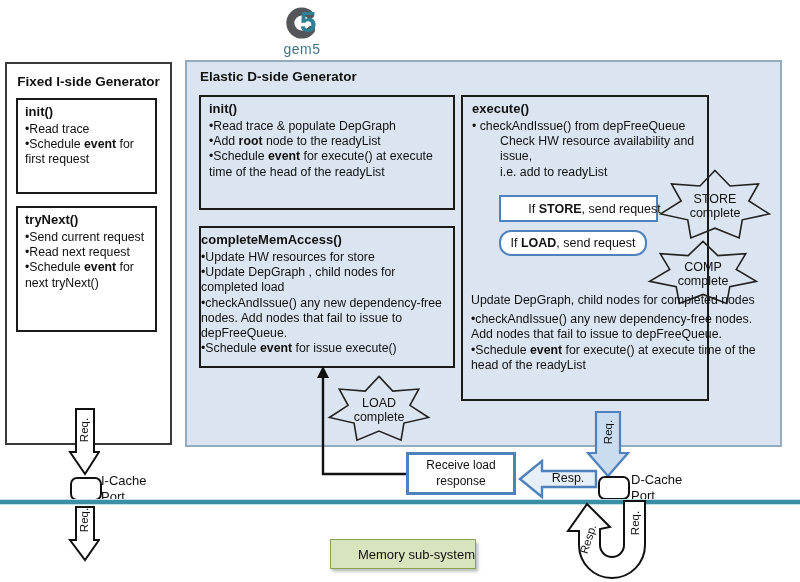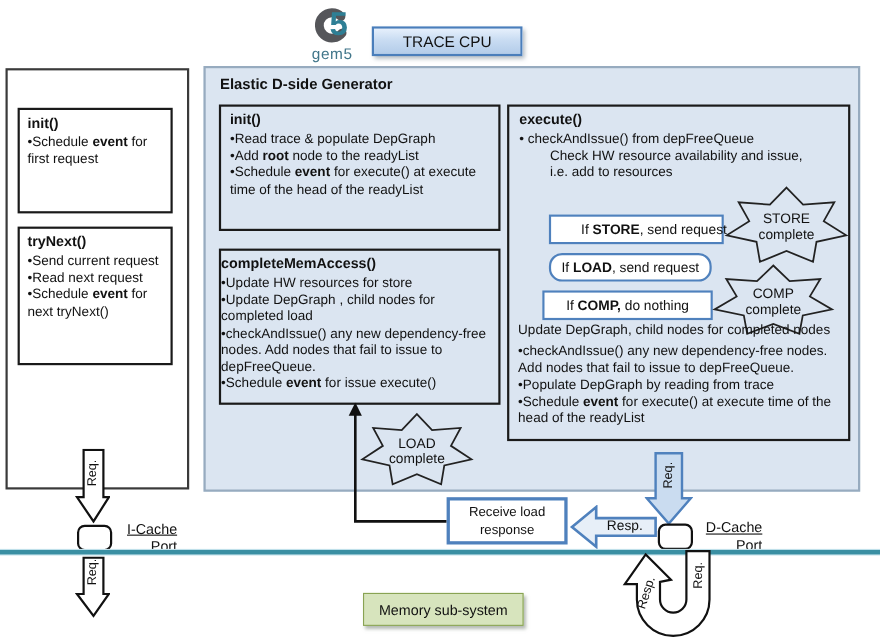--- a/index.html
+++ b/index.html
@@ -9,21 +9,21 @@
   
   .fixed-gen{left:5px;top:62px;width:163px;height:379px;border:2px solid #3a3a3a;background:#fff;}
   .panel-title{font-weight:bold;font-size:13.5px;text-align:center;margin-top:10px;}
   .inner-box{position:absolute;border:2px solid #1a1a1a;padding:4px 7px;box-sizing:border-box;}
   .fg-init{left:9px;top:34px;width:141px;height:96px;}
   .fg-try{left:9px;top:142px;width:141px;height:126px;}
   .elastic{left:185px;top:60px;width:597px;height:387px;background:#dbe5f1;border:2px solid #97abbf;box-sizing:border-box;}
   .e-title{position:absolute;left:13px;top:7px;font-weight:bold;font-size:13.5px;}
   .e-init{left:12px;top:33px;width:256px;height:115px;padding:4px 8px;}
   .e-cma{left:12px;top:164px;width:256px;height:142px;padding:4px 0;}
-  .e-exec{left:274px;top:33px;width:312px;height:306px;padding:4px 9px;}
+  .e-exec{left:274px;top:33px;width:248px;height:306px;padding:4px 9px;}
   .box-title{font-weight:bold;font-size:13px;margin-bottom:3px;}
   .ln{font-size:12.3px;line-height:1.24;}
   .ind{margin-left:28px;}
   
   .if-box{position:absolute;background:#fff;border:2.5px solid #4f81bd;box-sizing:border-box;
           display:flex;align-items:center;justify-content:center;font-size:12.5px;white-space:nowrap;}
   .if-store{left:36px;top:98px;width:159px;height:27px;padding-left:32px;}
   .if-load{left:36px;top:133px;width:148px;height:26px;border-radius:12px;}
   .if-comp{left:30px;top:167px;width:155px;height:27px;}
   .exec-bottom{position:absolute;left:8px;top:196px;width:294px;}
@@ -36,48 +36,47 @@
   .star-load{left:326px;top:375px;width:106px;height:70px;}
   
   .trace-cpu{left:338px;top:24px;width:137px;height:27px;border:2px solid #4a7ebb;
     background:linear-gradient(180deg,#e6f0fc 0%,#c9dcf2 45%,#b3cce9 100%);
     box-shadow:2.5px 3px 4px rgba(110,125,140,.55);
     display:flex;align-items:center;justify-content:center;font-size:14px;box-sizing:border-box;}
   .logo{left:274px;top:5px;width:56px;height:52px;text-align:center;}
   .logo-word{position:absolute;left:0;right:0;bottom:0;font-size:14px;color:#41768a;letter-spacing:.5px;}
   
   .port{position:absolute;width:28px;height:20px;border:2.5px solid #111;border-radius:7px;background:#fff;box-sizing:content-box;}
-  .port-label{position:absolute;font-size:13px;text-align:right;line-height:1.2;text-decoration:underline;}
+  .port-label{position:absolute;font-size:13px;text-align:left;line-height:1.2;}
   .teal-line{left:0;top:500px;width:800px;height:4px;background:#3a8fa3;box-shadow:0 1px 0 #bfe0ea, 0 -1px 0 #bfe0ea;}
   .memory{left:330px;top:539px;width:146px;height:30px;background:#d7e4bd;border:1.5px solid #89a353;
-    box-shadow:2px 2.5px 3px rgba(130,140,130,.6);display:flex;align-items:center;justify-content:center;font-size:13px;box-sizing:border-box;}
+    box-shadow:2px 2.5px 3px rgba(130,140,130,.6);display:flex;align-items:center;justify-content:flex-end;font-size:13px;box-sizing:border-box;}
   .receive{left:406px;top:452px;width:110px;height:43px;background:#fff;border:3px solid #4f81bd;
     display:flex;align-items:center;justify-content:center;text-align:center;font-size:12px;line-height:1.3;box-sizing:border-box;}
   .vlabel{position:absolute;font-size:11.5px;width:34px;text-align:center;transform:rotate(-90deg);white-space:nowrap;}
   .hlabel{position:absolute;font-size:12.5px;width:56px;text-align:center;}
 </style>
 </head>
 <body>
 <div id="stage">
 
   <div class="abs logo">
     <svg width="56" height="38" viewBox="0 0 56 38">
       <path d="M 36,10 A 11.5,11.5 0 1 0 37,25" fill="none" stroke="#55565a" stroke-width="8" stroke-linecap="round"></path>
       <text x="34" y="27" font-size="30" font-weight="bold" fill="#2e7f95" text-anchor="middle" font-family="Liberation Sans, sans-serif">5</text>
     </svg>
     <div class="logo-word">gem5</div>
   </div>
 
-  <div class="abs trace-cpu">
-    <span>TRACE CPU</span>
-  </div>
 
   <div class="abs fixed-gen">
+    <div class="panel-title">Fixed I-side Generator</div>
     <div class="inner-box fg-init">
       <div class="box-title">init()</div>
+      <div class="ln">•Read trace</div>
       <div class="ln"><span>•Schedule </span><b>event</b><span> for first request</span></div>
     </div>
     <div class="inner-box fg-try">
       <div class="box-title">tryNext()</div>
       <div class="ln">•Send current request</div>
       <div class="ln">•Read next request</div>
       <div class="ln"><span>•Schedule </span><b>event</b><span> for next tryNext()</span></div>
     </div>
   </div>
 
@@ -96,30 +95,27 @@
       <div class="ln">•Update HW resources for store</div>
       <div class="ln">•Update DepGraph , child nodes for completed load</div>
       <div class="ln">•checkAndIssue() any new dependency-free nodes. Add nodes that fail to issue to depFreeQueue.</div>
       <div class="ln"><span>•Schedule </span><b>event</b><span> for issue execute()</span></div>
     </div>
 
     <div class="inner-box e-exec">
       <div class="box-title">execute()</div>
       <div class="ln">• checkAndIssue() from depFreeQueue</div>
       <div class="ln ind">Check HW resource availability and issue,</div>
-      <div class="ln ind">i.e. add to resources</div>
+      <div class="ln ind">i.e. add to readyList</div>
 
       <div class="if-box if-store">
           <span><span>If </span><b>STORE</b><span>, send request</span></span>
         </div>
       <div class="if-box if-load">
           <span><span>If </span><b>LOAD</b><span>, send request</span></span>
-        </div>
-      <div class="if-box if-comp">
-          <span><span>If </span><b>COMP,</b><span> do nothing</span></span>
         </div>
 
       <div class="star star-store">
         <svg viewBox="0 0 100 100" preserveAspectRatio="none">
           <polygon points="50,2 63,23 87.5,20.1 79.2,43.3 96.8,60.7 73.5,68.7 70.8,93.2 50,80 29.2,93.2 26.5,68.7 3.2,60.7 20.8,43.3 12.5,20.1 37,23" fill="none" stroke="#222" stroke-width="1.6" vector-effect="non-scaling-stroke"></polygon>
         </svg>
         <div class="star-text">
             <div>STORE</div>
             <div>complete</div>
           </div>
@@ -130,21 +126,20 @@
         </svg>
         <div class="star-text">
             <div>COMP</div>
             <div>complete</div>
           </div>
       </div>
 
       <div class="exec-bottom">
         <div class="ln" style="margin-bottom:4px;">Update DepGraph, child nodes for completed nodes</div>
         <div class="ln">•checkAndIssue() any new dependency-free nodes. Add nodes that fail to issue to depFreeQueue.</div>
-        <div class="ln">•Populate DepGraph by reading from trace</div>
         <div class="ln"><span>•Schedule </span><b>event</b><span> for execute() at execute time of the head of the readyList</span></div>
       </div>
     </div>
   </div>
 
   <div class="star star-load abs">
     <svg viewBox="0 0 100 100" preserveAspectRatio="none">
       <polygon points="50,2 63,23 87.5,20.1 79.2,43.3 96.8,60.7 73.5,68.7 70.8,93.2 50,80 29.2,93.2 26.5,68.7 3.2,60.7 20.8,43.3 12.5,20.1 37,23" fill="none" stroke="#222" stroke-width="1.6" vector-effect="non-scaling-stroke"></polygon>
     </svg>
     <div class="star-text">

